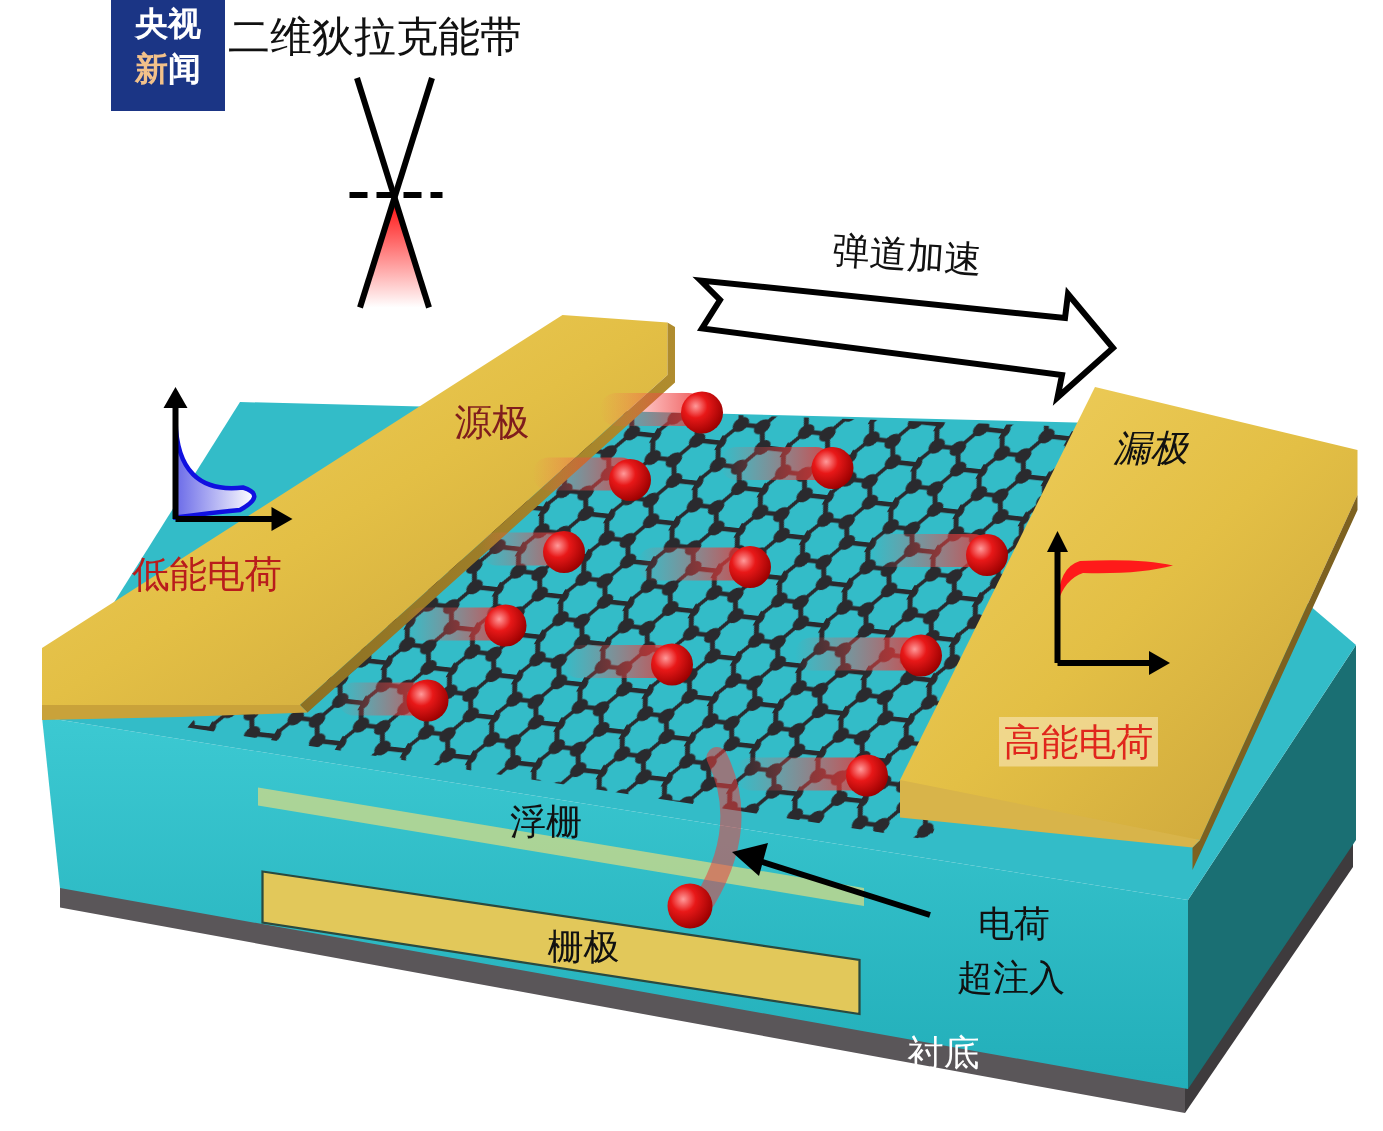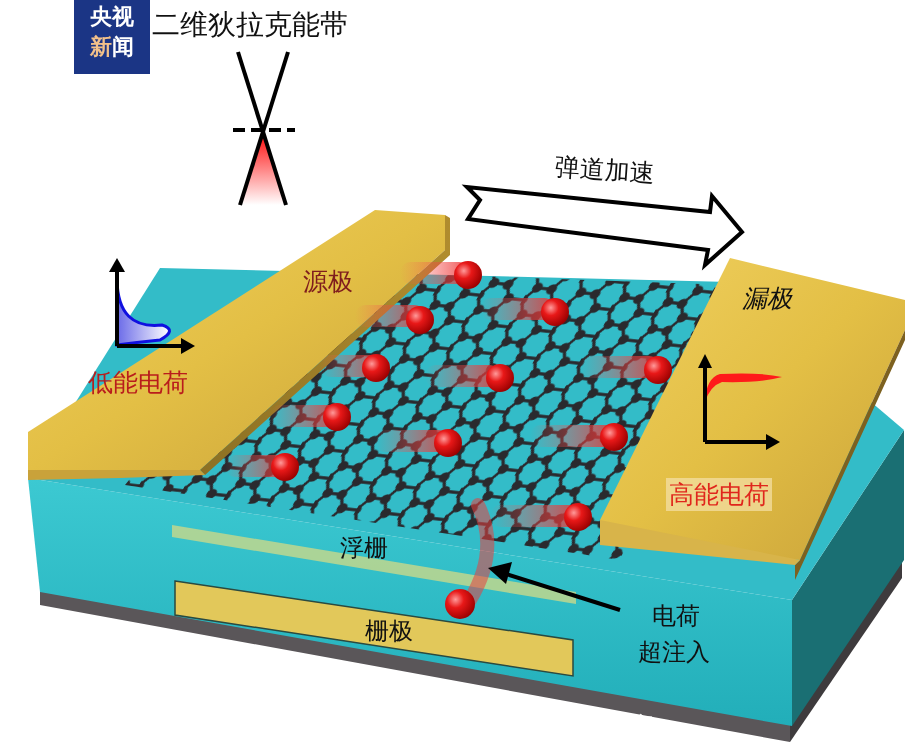--- a/index.html
+++ b/index.html
@@ -14,21 +14,21 @@
   .title { left:152px; top:6px; font-size:28px; color:#111; }
   .ballistic { left:556px; top:150px; font-size:25px; color:#111; transform:rotate(4deg); transform-origin:left top; }
   .source { left:303px; top:265px; font-size:25px; color:#7f1d1d; }
   .drain { left:742px; top:282px; font-size:25px; color:#111;font-style:italic; }
   .low { left:88px; top:366px; font-size:25px; color:#b91c1c; }
   .high { left:666px; top:478px; font-size:25px; color:#e0261c; background:rgba(245,225,170,0.7); padding:0 3px; }
   .fg { left:340px; top:532px; font-size:24px; color:#111; }
   .gate { left:330px; top:615px; font-size:24px; color:#111;margin-left:35px; }
   .inj1 { left:652px; top:600px; font-size:24px; color:#111; }
   .inj2 { left:638px; top:636px; font-size:24px; color:#111; }
-  .sub { left:605px; top:686px; font-size:24px; color:#fff;margin-top:24px; }
+  .sub { left:605px; top:686px; font-size:24px; color:#fff; }
 </style>
 </head>
 <body>
 
 <svg id="scene" viewBox="0 0 922 754" xmlns="http://www.w3.org/2000/svg">
   <defs>
     <linearGradient id="gTeal" x1="0" y1="0" x2="0" y2="1">
       <stop offset="0" stop-color="#3cc9d2"></stop>
         <stop offset="1" stop-color="#22aeb9"></stop>
     </linearGradient>

